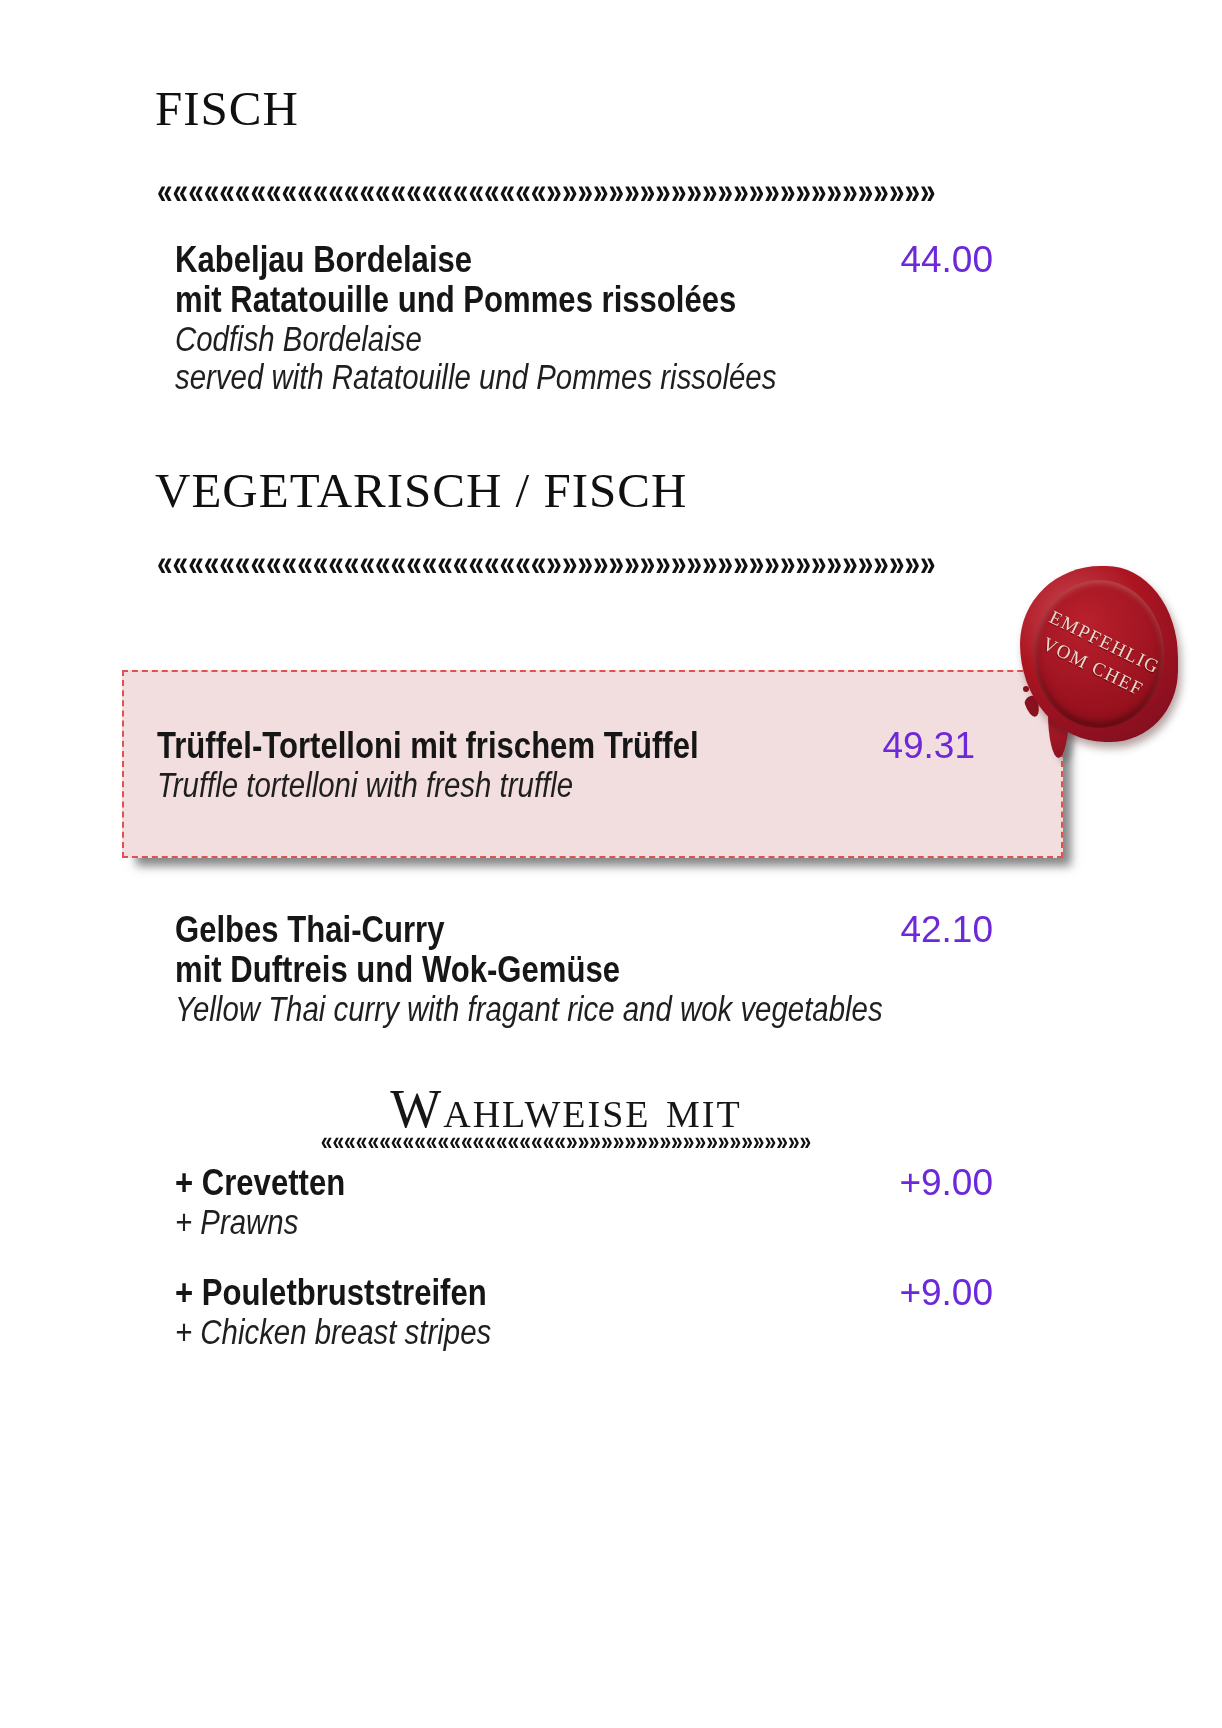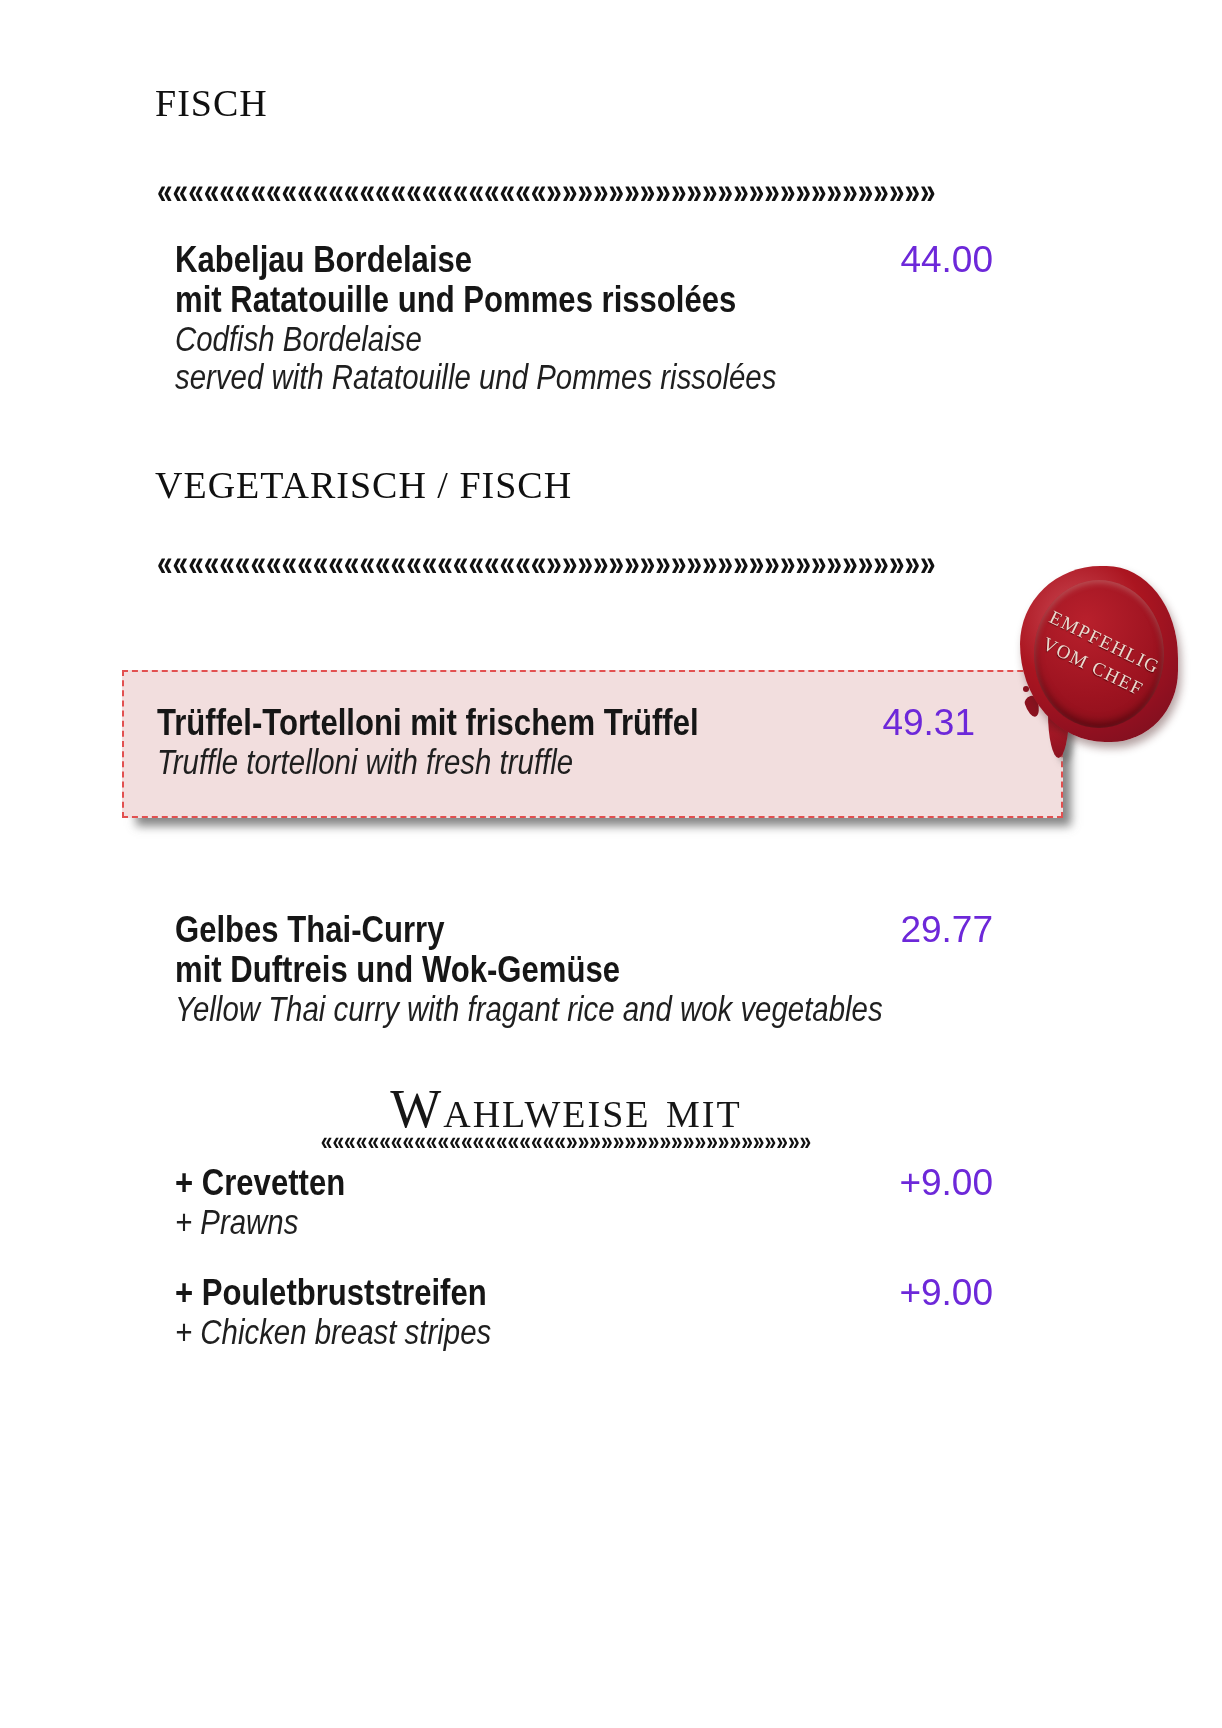--- a/index.html
+++ b/index.html
@@ -11,21 +11,21 @@
     font-family:"Liberation Sans", sans-serif;
     color:var(--text,#1b1b1b);
     overflow:hidden;
   }
 
   
   .section-title {
     position:absolute; left:155px;
     font-family:"Liberation Serif", serif;
     font-weight:400;
-    font-size:38px; line-height:1;
+    font-size:49px; line-height:1;
     letter-spacing:1px;
     color:#101010;
     white-space:nowrap;
   }
   .sub-title {
     position:absolute; left:157px; width:818px;
     text-align:center;
     font-family:"Liberation Serif", serif;
     font-variant:small-caps;
     font-size:54px; line-height:1;
@@ -51,26 +51,26 @@
   .item-head { display:flex; justify-content:space-between; align-items:flex-start; }
   .names { transform:scaleX(0.84); transform-origin:left top; }
   .nm { font-weight:700; font-size:37px; line-height:40px; color:#161616; white-space:nowrap; }
   .price { font-weight:400; font-size:37px; line-height:40px; color:#6d28d9; white-space:nowrap; }
   .trans-block { transform:scaleX(0.84); transform-origin:left top; }
   .trans { font-style:italic; font-size:35px; line-height:38px; color:#1f1f1f; white-space:nowrap; }
 
   
   .highlight-box {
     position:absolute; left:122px; top:670px;
-    width:941px; height:148px;
+    width:941px; height:188px;
     box-sizing:border-box;
     background:var(--highlight_bg,#f2dede);
     border:2px dashed var(--highlight_border,#e25050);
     box-shadow:11px 11px 9px -3px rgba(95,95,95,0.75);
-    padding:31px 86px 0 33px;
+    padding:54px 86px 0 33px;
   }
   .highlight-box .item-inner { position:relative; width:100%; }
 
   
   .seal { position:absolute; left:1018px; top:560px; width:175px; height:235px; z-index:5; }
   .seal-body {
     position:absolute; left:2px; top:6px; width:158px; height:176px;
     background:radial-gradient(circle at 36% 30%, #cc4b56 0%, #ab1520 42%, #8f1020 72%, #74101e 100%);
     border-radius:53% 47% 44% 56% / 46% 54% 42% 58%;
     box-shadow:3px 6px 8px rgba(70,25,25,0.4);
@@ -159,21 +159,21 @@
       </div>
     </div>
   </div>
 
   <div class="item" style="top:910px">
     <div class="item-head">
       <div class="names">
         <div class="nm">Gelbes Thai-Curry</div>
         <div class="nm">mit Duftreis und Wok-Gemüse</div>
       </div>
-      <div class="price">29.77</div>
+      <div class="price">42.10</div>
     </div>
     <div class="trans-block">
       <div class="trans">Yellow Thai curry with fragant rice and wok vegetables</div>
     </div>
   </div>
 
   <div class="sub-title" style="top:1082px">Wahlweise mit</div>
 
   <div class="sep small" style="top:1130px">«««««««««««««««««««««»»»»»»»»»»»»»»»»»»»»»</div>
 

